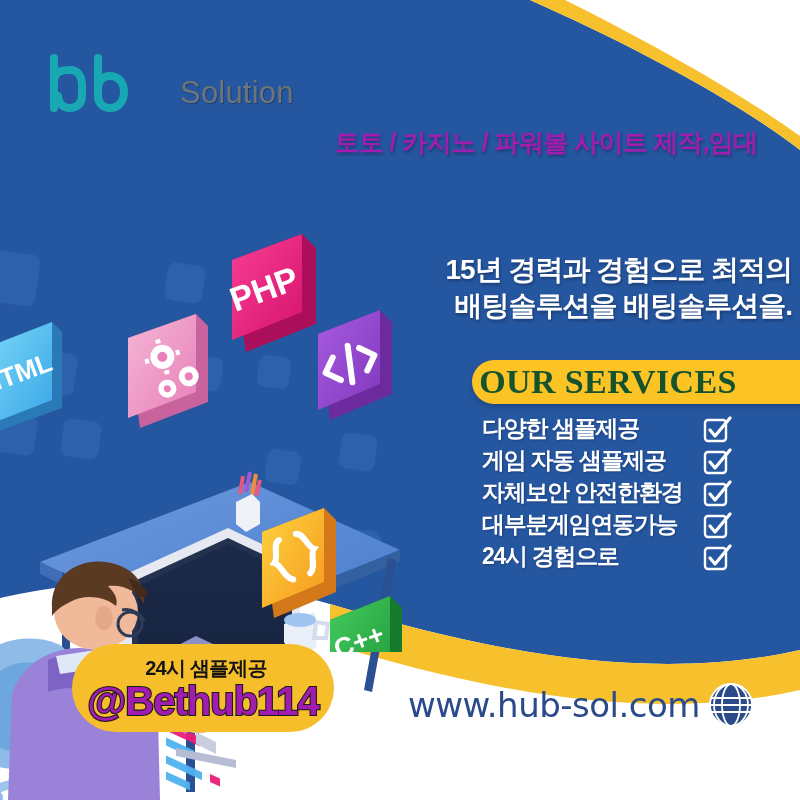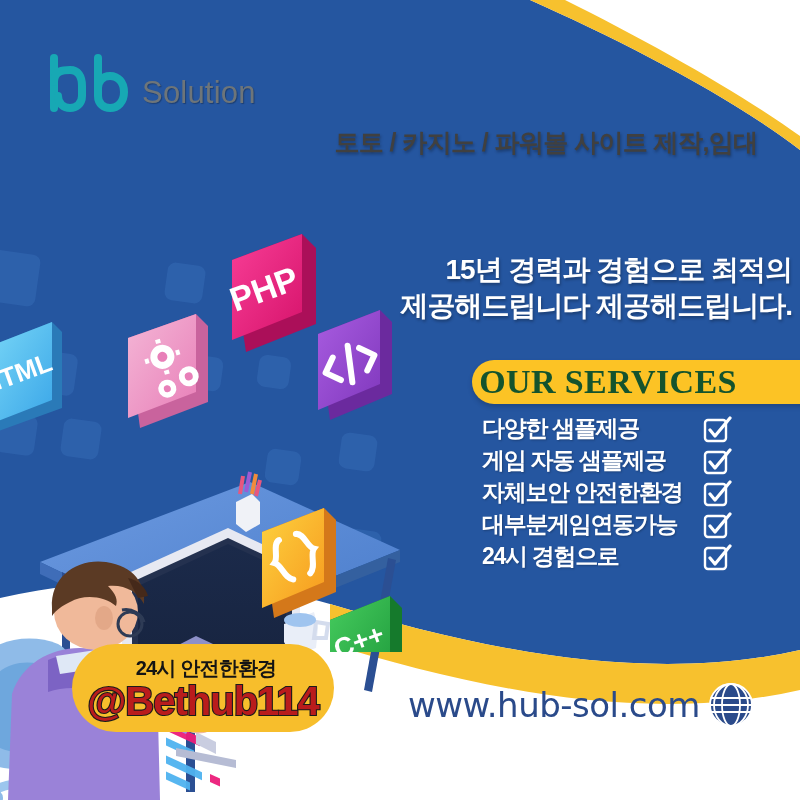--- a/index.html
+++ b/index.html
@@ -38,40 +38,40 @@
     position:absolute;right:0;top:0;width:330px;height:180px;
     background:#f7c12e;
     clip-path: path("M330,150 C260,96 150,40 60,0 L95,0 C180,42 275,96 330,136 Z");
     z-index:3;
   }
 
   
   .deco-sq{position:absolute;background:#2f63ad;border-radius:8px;z-index:2;opacity:.85;}
 
   
-  .logo{position:absolute;left:40px;top:52px;z-index:20;display:flex;align-items:flex-end;}
+  .logo{position:absolute;left:40px;top:52px;z-index:20;display:flex;align-items:flex-end;gap:38px;}
   .logo-mark{width:100px;height:62px;display:block;}
   .logo-word{
     color:#6e7579;font-size:31px;letter-spacing:.2px;
     margin-left:2px;margin-bottom:3px;font-weight:400;
     text-shadow:1px 1px 1px rgba(0,0,0,.28);
   }
 
   
   .headline-wrap{position:absolute;left:300px;top:112px;width:492px;z-index:20;text-align:center;}
   .headline{
     color:#e9b74d;
     font-size:52px;font-weight:700;line-height:1.06;
     letter-spacing:-1px;
     text-shadow:2px 3px 4px rgba(0,0,0,.30);
     white-space:nowrap;
   }
   .subheadline{
     margin-top:14px;
-    color:#404040;font-size:25px;font-weight:700;letter-spacing:-.6px;
+    color:#a21caf;font-size:25px;font-weight:700;letter-spacing:-.6px;
     text-shadow:1px 2px 3px rgba(0,0,0,.30);
     white-space:nowrap;
   }
   .pitch{
     position:absolute;left:300px;top:252px;width:492px;z-index:20;text-align:right;
     color:#ffffff;font-size:28px;font-weight:700;line-height:1.3;letter-spacing:-1px;
     text-shadow:1px 2px 3px rgba(0,0,0,.30);
   }
   .pitch div{white-space:nowrap;}
 
@@ -105,21 +105,21 @@
   .contact-pill{
     position:absolute;left:72px;top:644px;width:262px;height:88px;
     background:#f7be2c;border-radius:44px;z-index:25;
     display:flex;flex-direction:column;align-items:center;justify-content:center;
   }
   .contact-label{
     color:#141414;font-size:20px;font-weight:700;letter-spacing:-.8px;
     margin-left:6px;margin-bottom:-2px;
   }
   .contact-handle{
-    color:#b91c1c;font-size:40px;font-weight:700;letter-spacing:-1px;
+    color:#a21caf;font-size:40px;font-weight:700;letter-spacing:-1px;
     line-height:1.05;
     -webkit-text-stroke:2.2px #1b1b1b;
     paint-order:stroke fill;
   }
 
   
   .website{
     position:absolute;left:408px;top:682px;z-index:25;
     display:flex;align-items:center;gap:8px;
   }
@@ -372,21 +372,21 @@
       <text x="362" y="418" fill="#ffffff" font-family="'Liberation Sans',sans-serif" font-size="27" font-weight="700" text-anchor="middle" transform="rotate(-20 362 418)">C++</text>
     </g>
   </svg>
 
   <div class="headline-wrap">
     <div class="subheadline">토토 / 카지노 / 파워볼 사이트 제작,임대</div>
   </div>
 
   <div class="pitch">
     <div>15년 경력과 경험으로 최적의</div>
-    <div>제공해드립니다 제공해드립니다.</div>
+    <div>배팅솔루션을 배팅솔루션을.</div>
   </div>
 
   <div class="services-pill">
     <span>OUR SERVICES</span>
   </div>
 
   <div class="services-list">
     <div class="svc-row">
       <span class="svc-label">다양한 샘플제공</span>
       <svg class="svc-check" viewBox="0 0 30 30">
@@ -418,21 +418,21 @@
     <div class="svc-row">
       <span class="svc-label">24시 경험으로</span>
       <svg class="svc-check" viewBox="0 0 30 30">
         <rect x="3" y="6" width="21" height="21" rx="3" fill="none" stroke="#ffffff" stroke-width="2.4"></rect>
         <path d="M8,16 L13,22 L28,4" fill="none" stroke="#ffffff" stroke-width="3.2" stroke-linecap="round" stroke-linejoin="round"></path>
       </svg>
     </div>
   </div>
 
   <div class="contact-pill">
-    <span class="contact-label">24시 안전한환경</span>
+    <span class="contact-label">24시 샘플제공</span>
     <span class="contact-handle">@Bethub114</span>
   </div>
 
   <div class="website">
     <span class="website-url">www.hub-sol.com</span>
     <svg class="globe" viewBox="0 0 46 46">
       <circle cx="23" cy="23" r="21" fill="#2a4a8a"></circle>
       <g stroke="#ffffff" stroke-width="1.8" fill="none">
         <ellipse cx="23" cy="23" rx="21" ry="21"></ellipse>
         <ellipse cx="23" cy="23" rx="9" ry="21"></ellipse>

